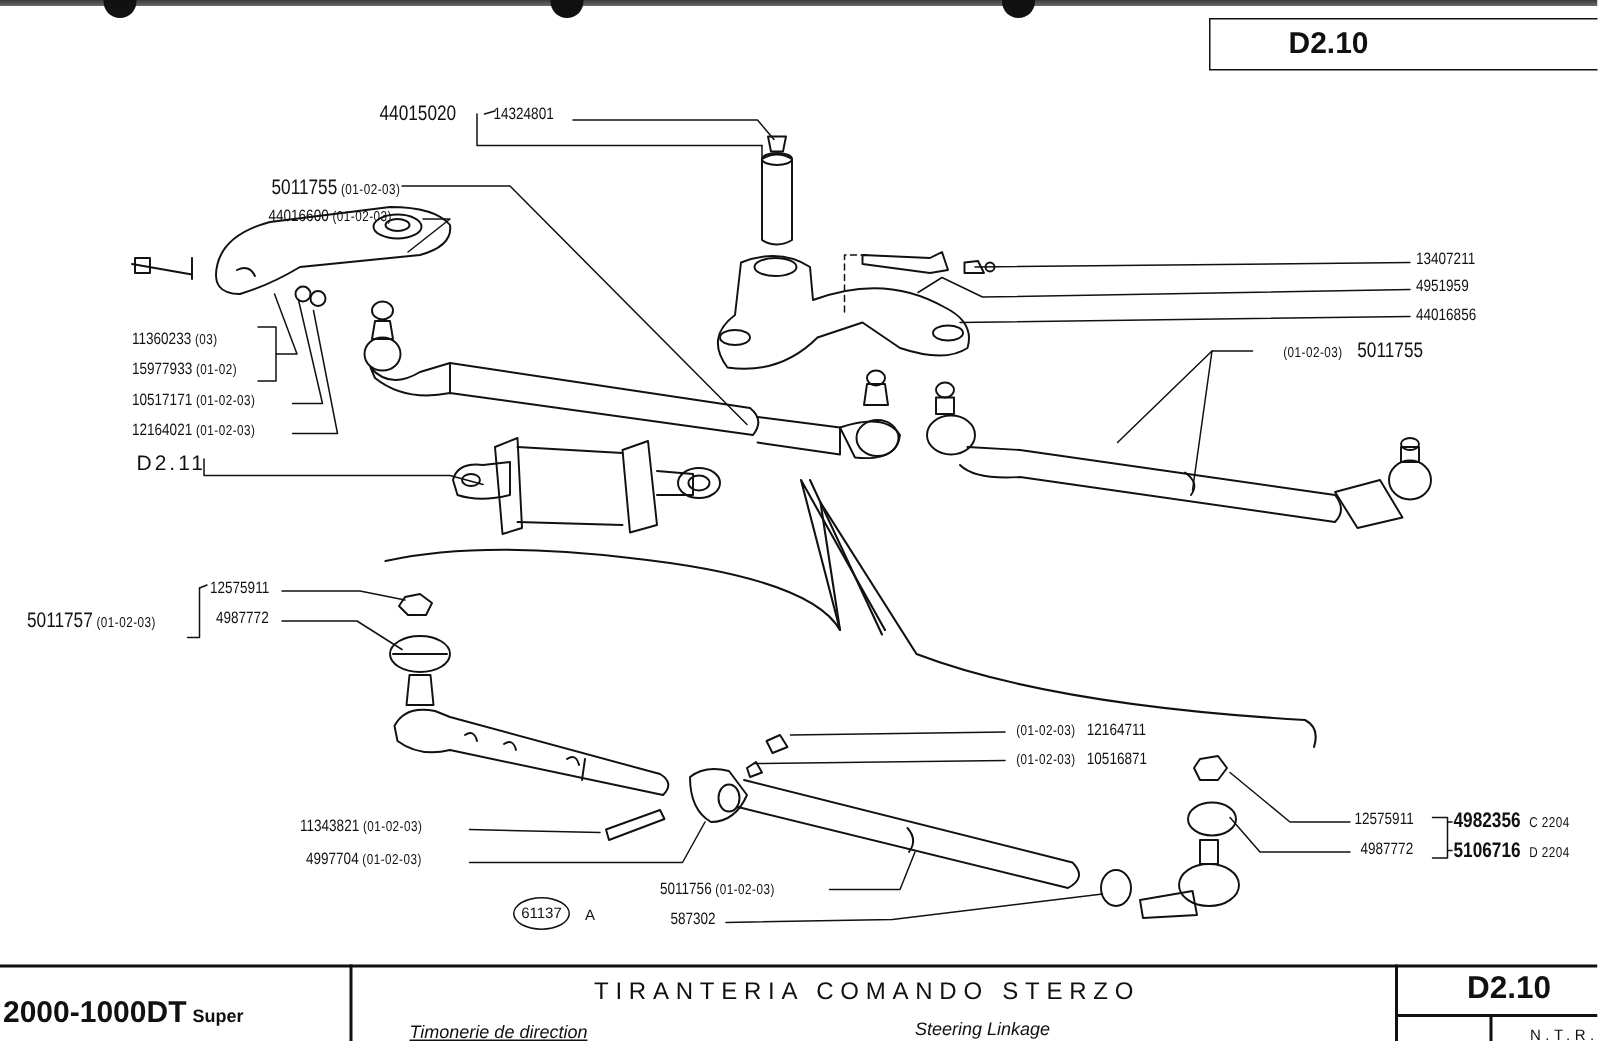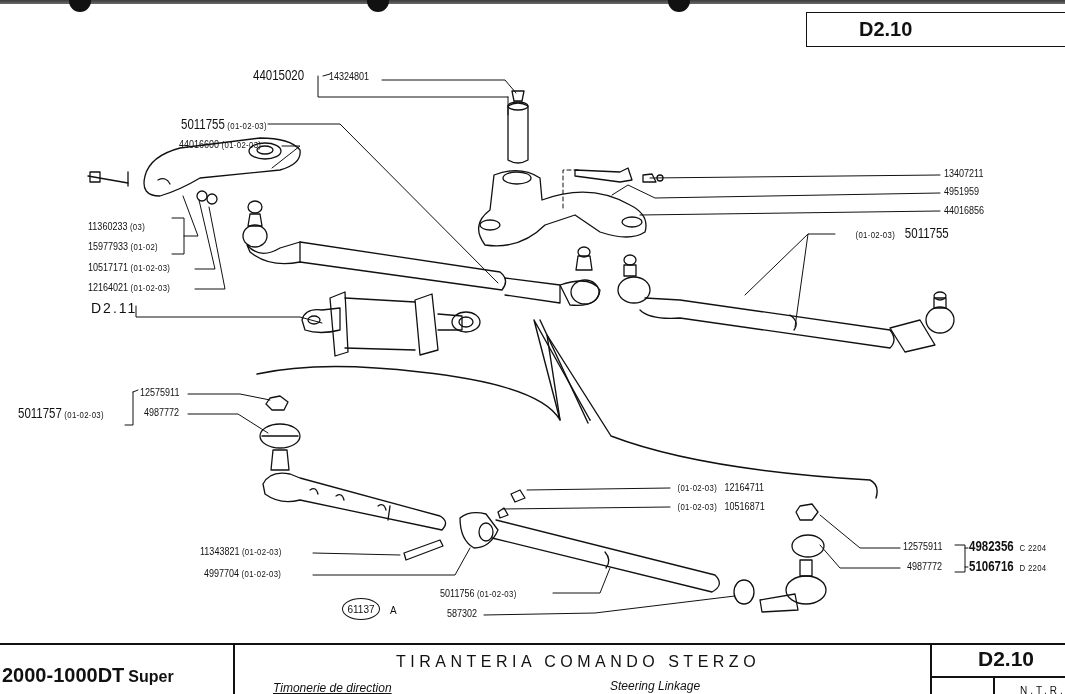--- a/index.html
+++ b/index.html
@@ -39,21 +39,21 @@
   .lbl .var { font-size: 9.5px; letter-spacing: 0.4px; margin-left: 3px; }
   .lbl.plain { transform: none; }
   .footer-line { position: absolute; left: 0; top: 643px; width: 1065px; height: 1.5px; background: #111; }
   .footer-v1 { position: absolute; left: 233px; top: 643px; width: 1.5px; height: 51px; background: #111; }
   .footer-v2 { position: absolute; left: 930px; top: 643px; width: 1.5px; height: 51px; background: #111; }
   .footer-v3 { position: absolute; left: 993px; top: 676px; width: 1.5px; height: 18px; background: #111; }
   .footer-h2 { position: absolute; left: 930px; top: 676px; width: 135px; height: 1.5px; background: #111; }
   .model {
     position: absolute; left: 2px; top: 664px; font-size: 20px; font-weight: bold; white-space: nowrap;
   }
-  .model .sup { font-size: 16px; margin-left: 4px; }
+  .model .sup { font-size: 12px; margin-left: 4px; }
   .title-it {
     position: absolute; left: 372px; top: 653px; font-size: 16px; font-weight: normal; letter-spacing: 4.5px;
     white-space: nowrap;
     margin-left: 24px;
   }
   .title-fr { position: absolute; left: 273px; top: 681px; font-size: 12px; font-style: italic; white-space: nowrap; text-decoration: underline; }
   .title-en { position: absolute; left: 610px; top: 679px; font-size: 12px; font-style: italic; white-space: nowrap; }
   .footer-code { position: absolute; left: 978px; top: 647px; font-size: 21px; font-weight: bold; }
   .footer-ntr { position: absolute; left: 1020px; top: 685px; font-size: 10px; letter-spacing: 3px; }
   .ref-oval {

